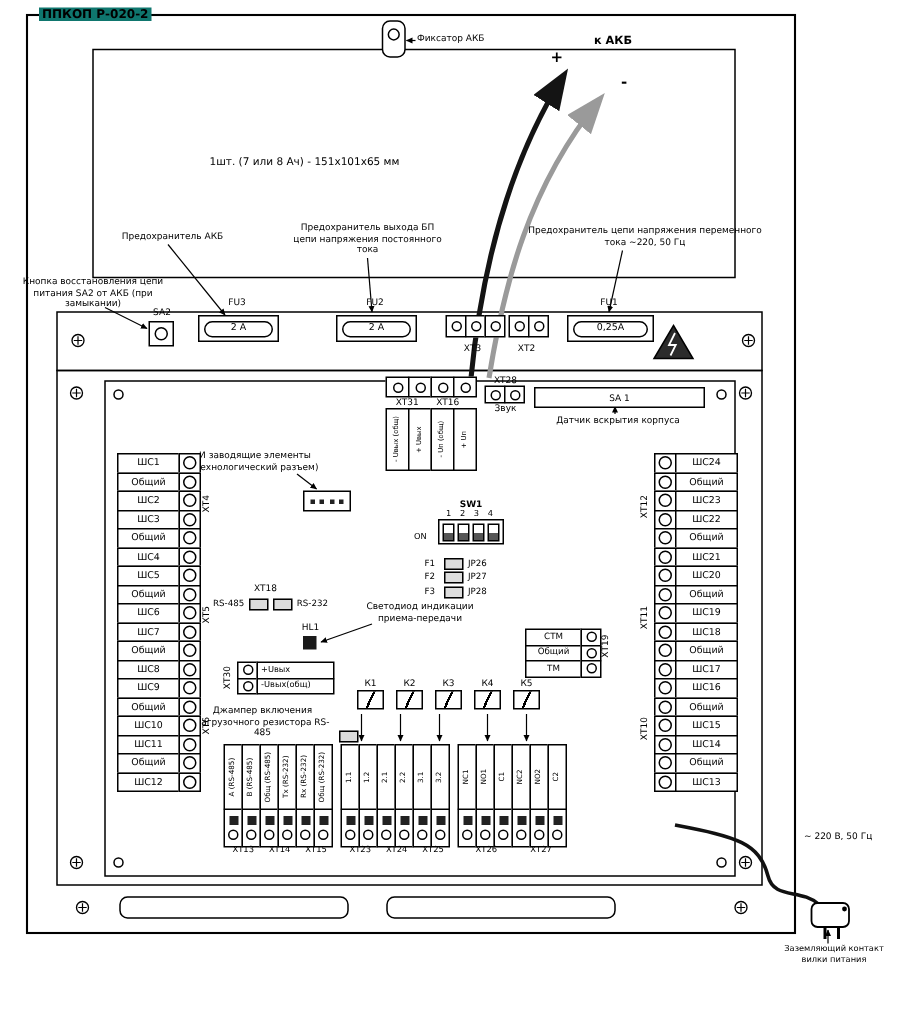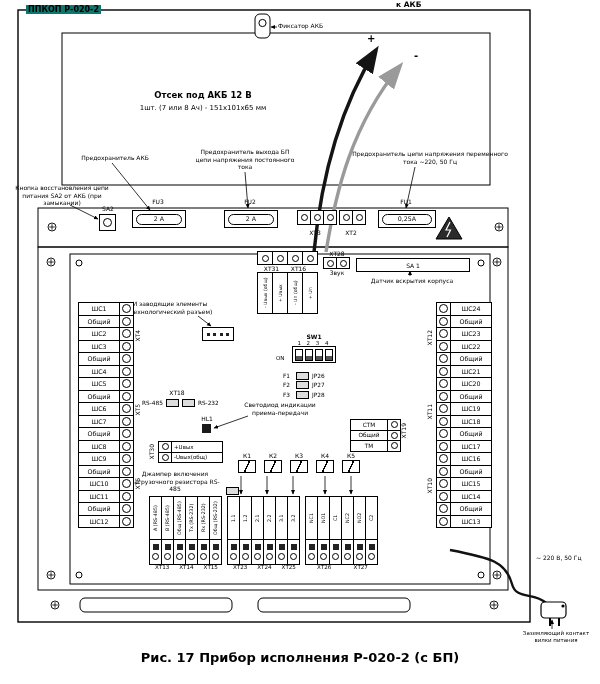--- a/index.html
+++ b/index.html
@@ -130,24 +130,23 @@
     </g>
 
     <path d="M450,550 C492,558 506,562 512,584 C516,600 534,592 546,603" stroke="#111" stroke-width="2.4" fill="none"></path>
     <rect x="541" y="602" width="25" height="16" rx="4" fill="#fff" stroke="#000" stroke-width="1.2"></rect>
     <path d="M550,618 v8 M559,618 v8" stroke="#000" stroke-width="2"></path>
     <circle cx="563" cy="606" r="1.6" fill="#000"></circle>
   </svg>
 
   <div class="abs b" style="left:26px;top:5px;font-size:8px;background:#0f766e;padding:0 2px">ППКОП Р-020-2</div>
   <div class="lbl" style="left:278px;top:22px;width:64px;text-align:left">Фиксатор АКБ</div>
-  <div class="abs b" style="left:396px;top:0;font-size:7.5px">к АКБ</div>
+  <div class="abs b" style="left:396px;top:22px;font-size:7.5px">к АКБ</div>
   <div class="abs b" style="left:367px;top:33px;font-size:10px">+</div>
   <div class="abs b" style="left:414px;top:50px;font-size:10px">-</div>
-  <div class="abs b" style="left:118px;top:90px;width:170px;text-align:center;font-size:8.5px">Отсек под АКБ 12 В</div>
   <div class="abs" style="left:103px;top:104px;width:200px;text-align:center;font-size:7px">1шт. (7 или 8 Ач) - 151х101х65 мм</div>
 
   <div class="lbl" style="left:60px;top:154px;width:110px">Предохранитель АКБ</div>
   <div class="lbl" style="left:194px;top:148px;width:102px">Предохранитель выхода БП цепи напряжения постоянного тока</div>
   <div class="lbl" style="left:352px;top:150px;width:156px">Предохранитель цепи напряжения переменного тока ~220, 50 Гц</div>
   <div class="lbl" style="left:8px;top:184px;width:108px">Кнопка восстановления цепи питания SA2 от АКБ (при замыкании)</div>
 
   <div class="lbl" style="left:98px;top:205px;width:20px">SA2</div>
   <div class="sa2btn" style="left:99px;top:214px">
       <span class="dot"></span>
@@ -797,14 +796,13 @@
     </div>
   <div class="xtrow" style="left:306px;top:564px">
 
   <div class="xtlbl3">ХТ26</div>
       <div class="xtlbl3">ХТ27</div>
     </div>
 
   <div class="abs" style="left:536px;top:554px;width:48px;font-size:6px;line-height:1.3">~ 220 В, 50 Гц</div>
   <div class="lbl" style="left:520px;top:630px;width:72px;font-size:5.5px">Заземляющий контакт вилки питания</div>
 
-  <div class="caption">Рис. 17 Прибор исполнения Р-020-2 (с БП)</div>
 </div>
 
 </body></html>

